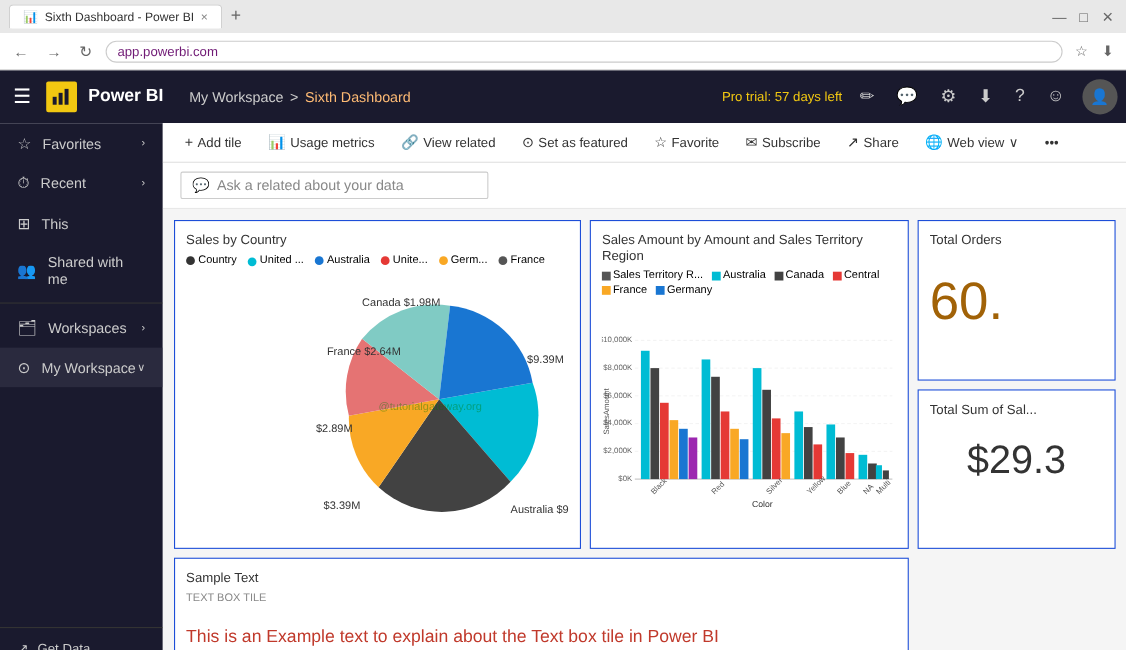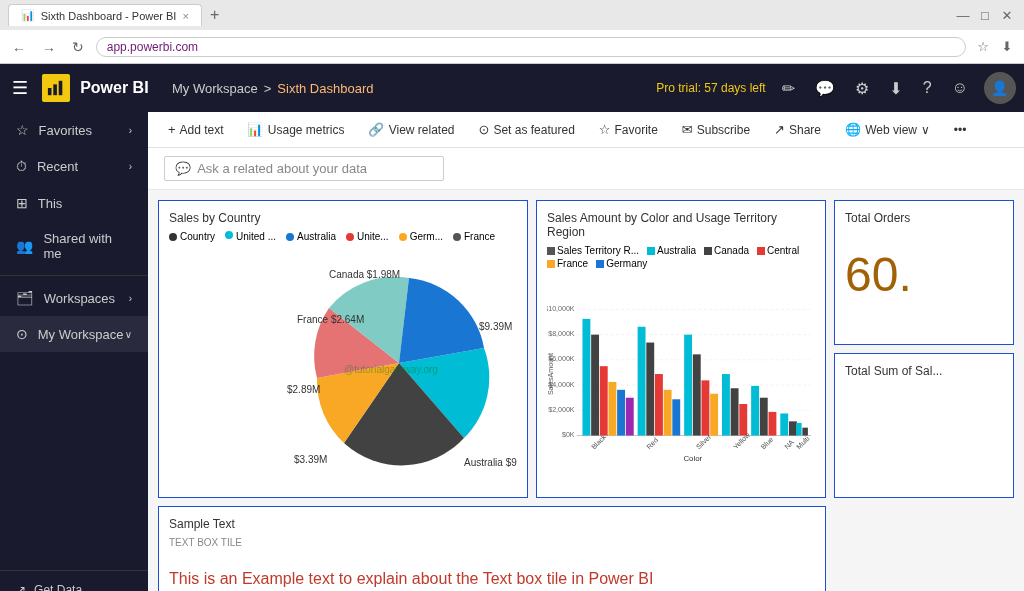--- a/index.html
+++ b/index.html
@@ -163,21 +163,21 @@
         <span>Get Data</span>
       </div>
     </div>
   </div>
 
   <div class="main">
 
     <div class="toolbar">
       <div class="toolbar-btn">
         <span class="toolbar-icon">+</span>
-        <span>Add text</span>
+        <span>Add tile</span>
       </div>
       <div class="toolbar-btn">
         <span class="toolbar-icon">📊</span>
         <span>Usage metrics</span>
       </div>
       <div class="toolbar-btn">
         <span class="toolbar-icon">🔗</span>
         <span>View related</span>
       </div>
       <div class="toolbar-btn">
@@ -212,21 +212,21 @@
         <span style="color:#888;font-size:13px;">Ask a related about your data</span>
       </div>
     </div>
 
     <div style="flex:1;overflow-y:auto;padding:10px;display:grid;grid-template-columns:370px 1fr 180px;grid-template-rows:auto auto auto;gap:8px;background:#f5f5f5;">
 
       <div class="tile" style="grid-column:1;grid-row:1;">
         <div class="tile-title">Sales by Country</div>
         <div style="display:flex;flex-wrap:wrap;gap:2px 10px;margin-bottom:6px;font-size:10px;">
           <span style="display:flex;align-items:center;gap:3px;"><span style="width:8px;height:8px;background:#333;border-radius:50%;display:inline-block;"></span>Country</span>
-          <span style="display:flex;align-items:flex-start;gap:3px;"><span style="width:8px;height:8px;background:#00bcd4;border-radius:50%;display:inline-block;"></span>United ...</span>
+          <span style="display:flex;align-items:flex-end;gap:3px;"><span style="width:8px;height:8px;background:#00bcd4;border-radius:50%;display:inline-block;"></span>United ...</span>
           <span style="display:flex;align-items:center;gap:3px;"><span style="width:8px;height:8px;background:#1976d2;border-radius:50%;display:inline-block;"></span>Australia</span>
           <span style="display:flex;align-items:center;gap:3px;"><span style="width:8px;height:8px;background:#e53935;border-radius:50%;display:inline-block;"></span>Unite...</span>
           <span style="display:flex;align-items:center;gap:3px;"><span style="width:8px;height:8px;background:#f9a825;border-radius:50%;display:inline-block;"></span>Germ...</span>
           <span style="display:flex;align-items:center;gap:3px;"><span style="width:8px;height:8px;background:#555;border-radius:50%;display:inline-block;"></span>France</span>
         </div>
         <div style="position:relative;display:flex;align-items:center;justify-content:center;">
           <svg width="360" height="230">
 
             <path d="M230,115 L315,100 A85,85 0 0,1 295,190 Z" fill="#00bcd4"></path>
 
@@ -245,21 +245,21 @@
             <text x="125" y="215" font-size="10" fill="#333">$3.39M</text>
             <text x="118" y="145" font-size="10" fill="#333">$2.89M</text>
             <text x="128" y="75" font-size="10" fill="#333">France $2.64M</text>
             <text x="160" y="30" font-size="10" fill="#333">Canada $1.98M</text>
             <text x="175" y="125" font-size="10" fill="rgba(0,120,0,0.4)">@tutorialgateway.org</text>
           </svg>
         </div>
       </div>
 
       <div class="tile" style="grid-column:2;grid-row:1;">
-        <div class="tile-title">Sales Amount by Color and Usage Territory Region</div>
+        <div class="tile-title">Sales Amount by Amount and Sales Territory Region</div>
         <div style="display:flex;flex-wrap:wrap;gap:2px 8px;margin-bottom:4px;font-size:10px;">
           <span style="display:flex;align-items:center;gap:2px;"><span style="width:8px;height:8px;background:#555;display:inline-block;"></span>Sales Territory R...</span>
           <span style="display:flex;align-items:center;gap:2px;"><span style="width:8px;height:8px;background:#00bcd4;display:inline-block;"></span>Australia</span>
           <span style="display:flex;align-items:center;gap:2px;"><span style="width:8px;height:8px;background:#424242;display:inline-block;"></span>Canada</span>
           <span style="display:flex;align-items:center;gap:2px;"><span style="width:8px;height:8px;background:#e53935;display:inline-block;"></span>Central</span>
           <span style="display:flex;align-items:center;gap:2px;"><span style="width:8px;height:8px;background:#f9a825;display:inline-block;"></span>France</span>
           <span style="display:flex;align-items:center;gap:2px;"><span style="width:8px;height:8px;background:#1976d2;display:inline-block;"></span>Germany</span>
         </div>
         <svg width="100%" height="210" viewBox="0 0 340 210">
 
@@ -325,20 +325,21 @@
 
       <div style="grid-column:3;grid-row:1;display:flex;flex-direction:column;gap:8px;">
 
         <div class="tile" style="flex:1;">
           <div class="tile-title">Total Orders</div>
           <div style="font-size:48px;font-weight:300;color:#a16207;text-align:left;padding:16px 0;">60.</div>
         </div>
 
         <div class="tile" style="flex:1;">
           <div class="tile-title">Total Sum of Sal...</div>
+          <div style="font-size:36px;font-weight:300;color:#333;text-align:center;padding:12px 0;">$29.3</div>
         </div>
       </div>
 
       <div class="tile" style="grid-column:1/3;grid-row:2;">
         <div class="tile-title">Sample Text</div>
         <div style="font-size:10px;color:#888;text-transform:uppercase;margin-bottom:22px;">TEXT BOX TILE</div>
         <div style="color:#c0392b;font-size:16px;">This is an Example text to explain about the Text box tile in Power BI</div>
       </div>
 
       <div class="tile" style="grid-column:1/3;grid-row:3;height:40px;">

